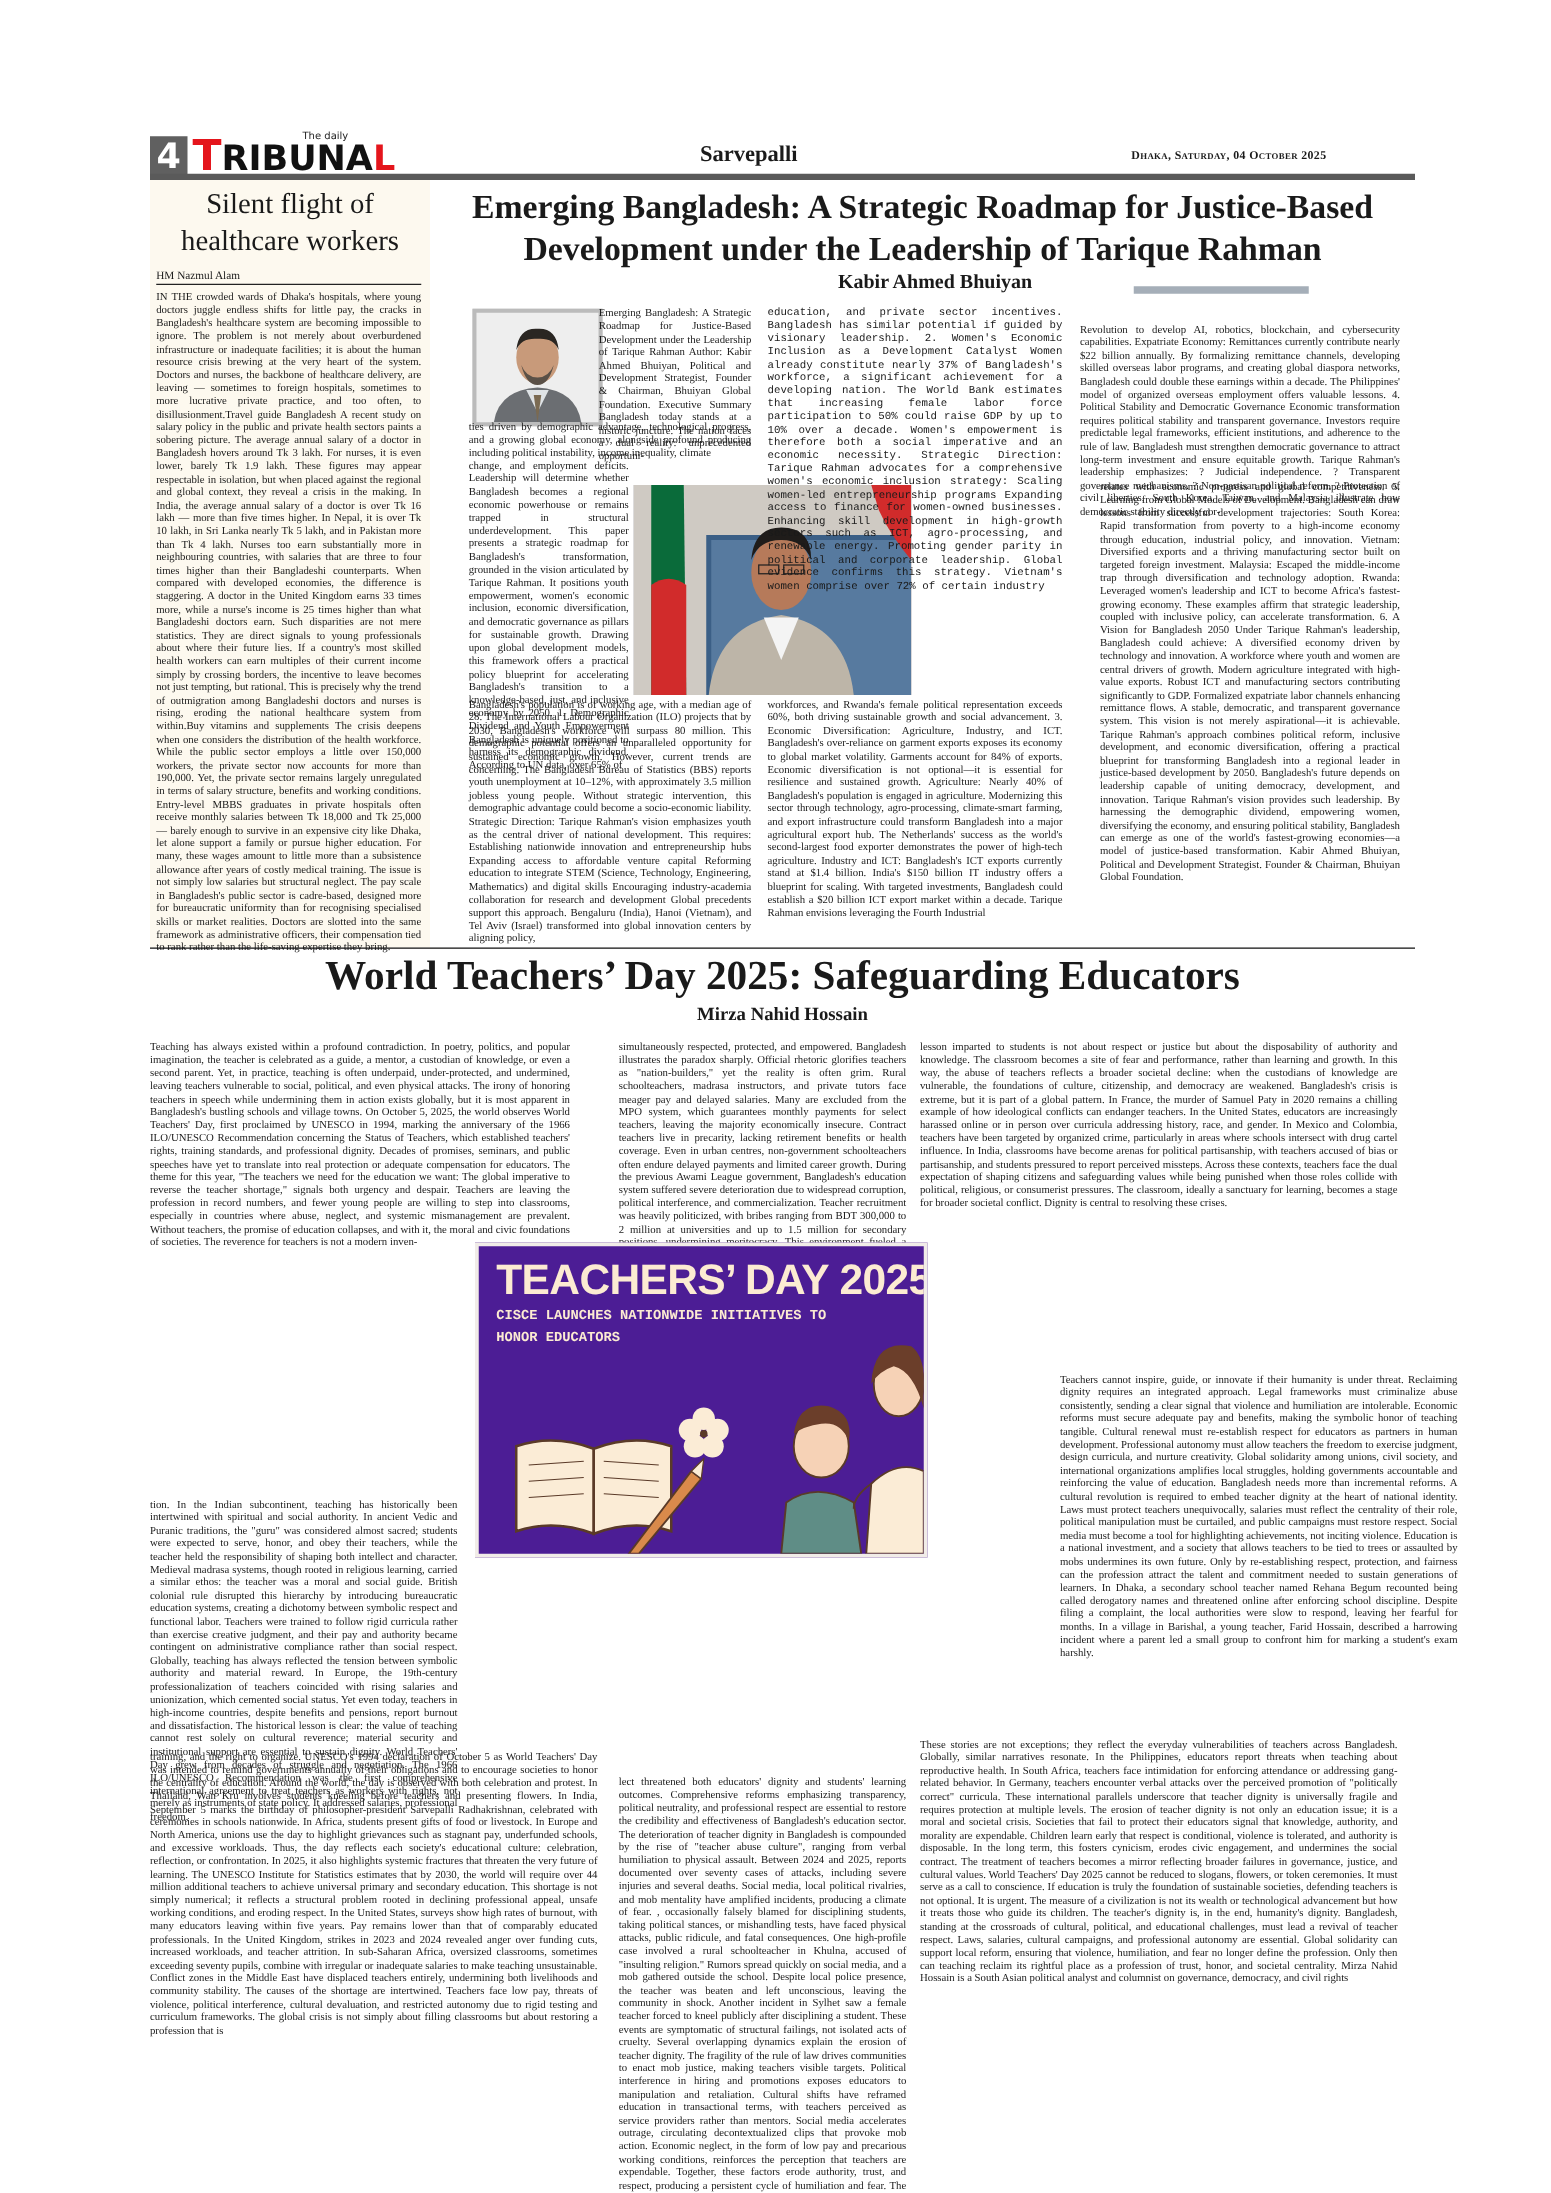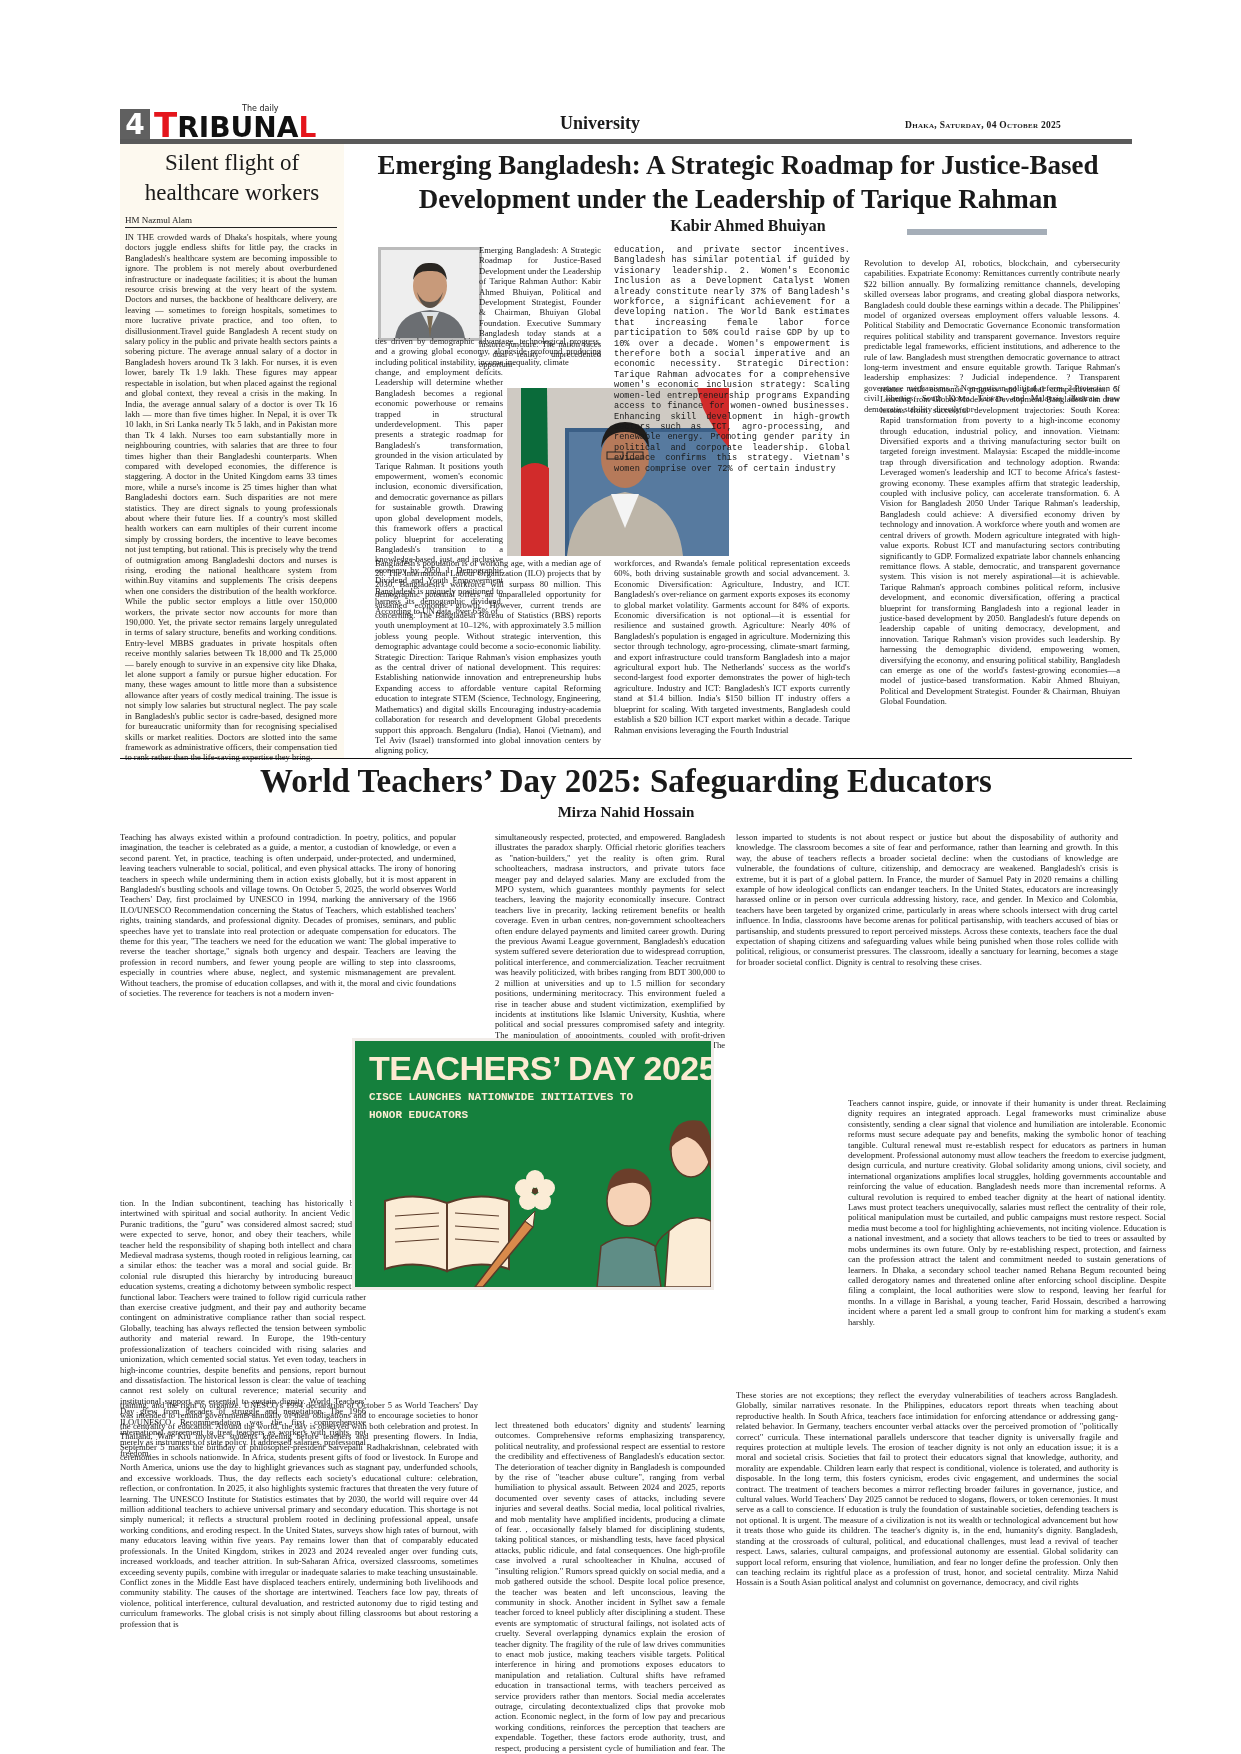--- a/index.html
+++ b/index.html
@@ -49,33 +49,33 @@
   .byline2 { left:120px; top:804px; width:1012px; text-align:center; font-weight:bold; font-size:15px; }
   .b-col1a { left:120px; top:832px; width:336px; }
   .b-col1b { left:120px; top:1198px; width:246px; }
   .b-col1c { left:120px; top:1400px; width:358px; }
   .b-col2a { left:495px; top:832px; width:230px; }
   .b-col2b { left:495px; top:1420px; width:230px; }
   .b-col3a { left:736px; top:832px; width:382px; }
   .b-col3b { left:800px; top:1098px; width:318px;margin-left:48px; }
   .b-col3c { left:736px; top:1390px; width:382px; }
 
-  .promo { left:352px; top:994px; width:356px; height:246px; background:#15803d; border:3px solid #f1ece8; overflow:hidden;margin-top:44px; }
+  .promo { left:380px; top:994px; width:356px; height:246px; background:#4c1d95; border:3px solid #f1ece8; overflow:hidden; }
   .promo-h1 { left:14px; top:8px; font-family:"Liberation Sans", sans-serif; font-weight:bold; font-size:34px; color:#fcebd2; letter-spacing:-0.5px; white-space:nowrap; }
   .promo-h2 { left:14px; top:48px; width:280px; font-family:Liberation Mono, monospace; font-weight:bold; font-size:11px; line-height:17.5px; color:#fcebd2; }
 </style>
 </head>
 <body>
 
 <div class="abs pageno">4</div>
 <div class="abs logo-the">The daily</div>
 <div class="abs logo-word">
   <span class="red" style="font-size:34px;">T</span><span>RIBUNA</span><span class="red">L</span>
 </div>
-<div class="abs section">University</div>
+<div class="abs section">Sarvepalli</div>
 <div class="abs dateline">Dhaka, Saturday, 04 October 2025</div>
 <div class="abs rule-top"></div>
 
 <div class="abs sidebar"></div>
 <div class="abs sb-title">Silent flight of healthcare workers</div>
 <div class="abs sb-author">HM Nazmul Alam</div>
 <div class="abs sb-rule"></div>
 <p class="abs txt sb-body">IN THE crowded wards of Dhaka's hospitals, where young doctors juggle endless shifts for little pay, the cracks in Bangladesh's healthcare system are becoming impossible to ignore. The problem is not merely about overburdened infrastructure or inadequate facilities; it is about the human resource crisis brewing at the very heart of the system. Doctors and nurses, the backbone of healthcare delivery, are leaving — sometimes to foreign hospitals, sometimes to more lucrative private practice, and too often, to disillusionment.Travel guide Bangladesh A recent study on salary policy in the public and private health sectors paints a sobering picture. The average annual salary of a doctor in Bangladesh hovers around Tk 3 lakh. For nurses, it is even lower, barely Tk 1.9 lakh. These figures may appear respectable in isolation, but when placed against the regional and global context, they reveal a crisis in the making. In India, the average annual salary of a doctor is over Tk 16 lakh — more than five times higher. In Nepal, it is over Tk 10 lakh, in Sri Lanka nearly Tk 5 lakh, and in Pakistan more than Tk 4 lakh. Nurses too earn substantially more in neighbouring countries, with salaries that are three to four times higher than their Bangladeshi counterparts. When compared with developed economies, the difference is staggering. A doctor in the United Kingdom earns 33 times more, while a nurse's income is 25 times higher than what Bangladeshi doctors earn. Such disparities are not mere statistics. They are direct signals to young professionals about where their future lies. If a country's most skilled health workers can earn multiples of their current income simply by crossing borders, the incentive to leave becomes not just tempting, but rational. This is precisely why the trend of outmigration among Bangladeshi doctors and nurses is rising, eroding the national healthcare system from within.Buy vitamins and supplements The crisis deepens when one considers the distribution of the health workforce. While the public sector employs a little over 150,000 workers, the private sector now accounts for more than 190,000. Yet, the private sector remains largely unregulated in terms of salary structure, benefits and working conditions. Entry-level MBBS graduates in private hospitals often receive monthly salaries between Tk 18,000 and Tk 25,000 — barely enough to survive in an expensive city like Dhaka, let alone support a family or pursue higher education. For many, these wages amount to little more than a subsistence allowance after years of costly medical training. The issue is not simply low salaries but structural neglect. The pay scale in Bangladesh's public sector is cadre-based, designed more for bureaucratic uniformity than for recognising specialised skills or market realities. Doctors are slotted into the same framework as administrative officers, their compensation tied to rank rather than the life-saving expertise they bring.</p>
 
 <div class="abs hl1">Emerging Bangladesh: A Strategic Roadmap for Justice-Based Development under the Leadership of Tarique Rahman</div>

